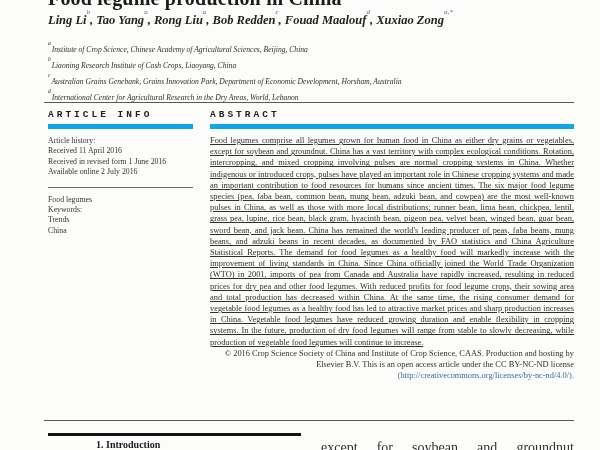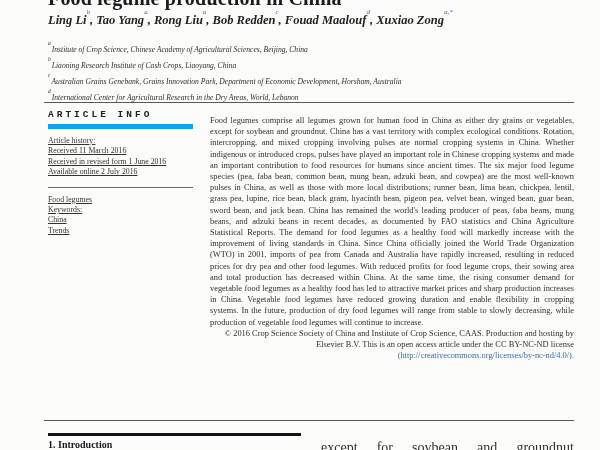--- a/index.html
+++ b/index.html
@@ -39,38 +39,38 @@
   .two-col{
     position:absolute;top:109px;left:48px;right:26px;
     display:flex;
   }
   .col-left{width:145px;margin-right:17px;flex:none;}
   .col-right{flex:1;}
   .sec-head{
     font-size:9.5px;font-weight:bold;letter-spacing:3px;color:#222;
     padding-bottom:4px;border-bottom:5px solid #0ea5e9;font-family:Liberation Mono, monospace;
   }
-  .info-block{font-size:7.8px;line-height:10.4px;margin-top:7px;color:#333;text-decoration:underline;}
+  .info-block{font-size:7.8px;line-height:10.4px;margin-top:7px;color:#333;}
   .inner-rule{border:none;border-top:1px solid #6a6a6a;margin:9px 0 7px 0;}
   .abstract-text{
     margin-top:6px;font-size:8.4px;line-height:11.2px;
-    text-align:justify;color:#303030;
+    text-align:justify;color:#303030;text-decoration:underline;
   }
   .copyright{
     font-size:8.4px;line-height:11.2px;text-align:right;color:#303030;
   }
   .link{color:#3a6ba5;text-decoration:none;cursor:pointer;padding-left:44px;}
   
   .body-cols{
     position:absolute;top:433px;left:48px;right:26px;
     display:flex;gap:20px;
   }
   .b-col{flex:1;min-width:0;}
   .thick-bar{height:3px;background:#141414;margin-bottom:3px;}
-  .intro-head{font-size:10px;font-weight:bold;color:#1a1a1a;}
+  .intro-head{font-size:10px;font-weight:bold;color:#1a1a1a;margin-left:48px;}
   .b-right{padding-top:7px;font-size:14px;color:#303030;text-align:justify;word-spacing:2px;font-family:Liberation Serif, serif;}
 </style>
 </head>
 <body>
 
 <div class="page">
 
   <div class="title-row">
     <h1 class="title">Food legume production in China</h1>
 
@@ -88,34 +88,35 @@
   </div>
 
   <hr class="rule rule-top">
 
   <div class="two-col">
 
     <div class="col-left">
       <div class="sec-head">ARTICLE INFO</div>
       <div class="info-block">
         <div>Article history:</div>
-        <div>Received 11 March 2016</div>
+        <div>Received 11 April 2016</div>
         <div>Received in revised form 1 June 2016</div>
         <div>Available online 2 July 2016</div>
       </div>
       <hr class="inner-rule">
       <div class="info-block" style="margin-top:0;">
         <div>Food legumes</div>
         <div>Keywords:</div>
+        <div>Trends</div>
         <div>China</div>
-        <div>Trends</div>
       </div>
     </div>
 
     <div class="col-right">
+      <div class="sec-head">ABSTRACT</div>
       <div class="abstract-text">Food legumes comprise all legumes grown for human food in China as either dry grains or vegetables, except for soybean and groundnut. China has a vast territory with complex ecological conditions. Rotation, intercropping, and mixed cropping involving pulses are normal cropping systems in China. Whether indigenous or introduced crops, pulses have played an important role in Chinese cropping systems and made an important contribution to food resources for humans since ancient times. The six major food legume species (pea, faba bean, common bean, mung bean, adzuki bean, and cowpea) are the most well-known pulses in China, as well as those with more local distributions; runner bean, lima bean, chickpea, lentil, grass pea, lupine, rice bean, black gram, hyacinth bean, pigeon pea, velvet bean, winged bean, guar bean, sword bean, and jack bean. China has remained the world's leading producer of peas, faba beans, mung beans, and adzuki beans in recent decades, as documented by FAO statistics and China Agriculture Statistical Reports. The demand for food legumes as a healthy food will markedly increase with the improvement of living standards in China. Since China officially joined the World Trade Organization (WTO) in 2001, imports of pea from Canada and Australia have rapidly increased, resulting in reduced prices for dry pea and other food legumes. With reduced profits for food legume crops, their sowing area and total production has decreased within China. At the same time, the rising consumer demand for vegetable food legumes as a healthy food has led to attractive market prices and sharp production increases in China. Vegetable food legumes have reduced growing duration and enable flexibility in cropping systems. In the future, production of dry food legumes will range from stable to slowly decreasing, while production of vegetable food legumes will continue to increase.</div>
       <div class="copyright">
         <span>© 2016 Crop Science Society of China and Institute of Crop Science, CAAS. Production and hosting by Elsevier B.V. This is an open access article under the CC BY-NC-ND license </span><a class="link">(http://creativecommons.org/licenses/by-nc-nd/4.0/).</a>
       </div>
     </div>
 
   </div>
 
   <hr class="rule rule-bottom">
 

